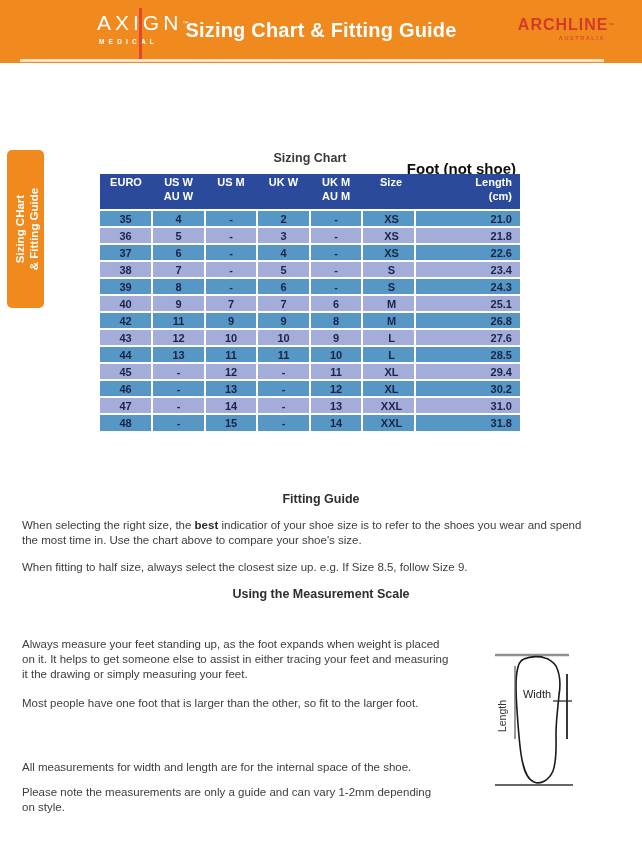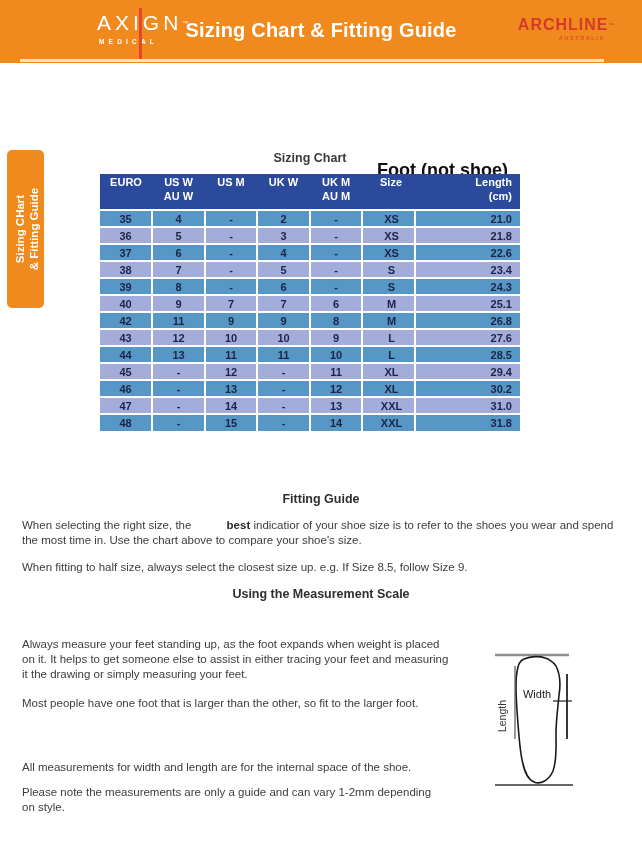--- a/index.html
+++ b/index.html
@@ -23,37 +23,37 @@
   .arch-name sup{font-size:5.5px;letter-spacing:0;vertical-align:top;}
   .arch-sub{font-size:5.5px;font-weight:bold;letter-spacing:1.6px;color:#DE4B2E;padding-right:9px;margin-top:1px;}
   
   .side-tab{position:absolute;left:7px;top:150px;width:37px;height:158px;background:var(--orange,#F08A1F);border-radius:5px;}
   .side-tab-text{position:absolute;left:50%;top:50%;width:158px;height:37px;
     transform:translate(-50%,-50%) rotate(-90deg);display:flex;flex-direction:column;
     justify-content:center;text-align:center;color:#fff;font-weight:bold;font-size:11.5px;line-height:14px;}
   
   .chart-heading{position:absolute;left:100px;width:420px;top:151px;text-align:center;
     font-size:12.5px;font-weight:bold;color:#3a3a3a;}
-  .foot-note{position:absolute;left:288px;width:220px;top:160px;text-align:right;
-    font-size:18px;font-weight:bold;color:#0e0e0e;}
+  .foot-note{position:absolute;left:296px;width:220px;top:160px;text-align:right;
+    font-size:15px;font-weight:bold;color:#0e0e0e;}
   table.sizing{position:absolute;left:100px;top:174px;width:420px;border-collapse:collapse;
     table-layout:fixed;font-size:11px;font-weight:bold;}
   table.sizing th{background:var(--table_header,#2B4A9B);color:#fff;height:36px;
     vertical-align:top;font-size:11px;line-height:14px;}
   table.sizing td{height:17px;color:#1B2447;border-top:2px solid #fff;padding:0;}
   table.sizing td + td{border-left:2px solid #fff;}
   table.sizing tbody tr:nth-child(odd) td{background:var(--row_blue,#5697C5);}
   table.sizing tbody tr:nth-child(even) td{background:var(--row_lavender,#A4ACD9);}
   table.sizing th,table.sizing td{text-align:center;}
   table.sizing th:nth-child(6),table.sizing td:nth-child(6){text-align:center;padding-left:6px;}
   table.sizing th:nth-child(7),table.sizing td:nth-child(7){text-align:right;padding-right:8px;}
   
   .sec-heading{position:absolute;left:0;right:0;text-align:center;font-size:12.5px;font-weight:bold;color:#2e2e2e;}
   .para{position:absolute;left:22px;font-size:11.5px;line-height:15px;color:#3d3d3d;white-space:pre-line;}
-  .para b{color:#2a2a2a;margin-left:32px;}
+  .para b{color:#2a2a2a;}
   
   .foot-diagram{position:absolute;left:493px;top:648px;}
 </style>
 </head>
 <body>
 
 <div class="page">
 
   <div class="header">
     <div class="axign">

